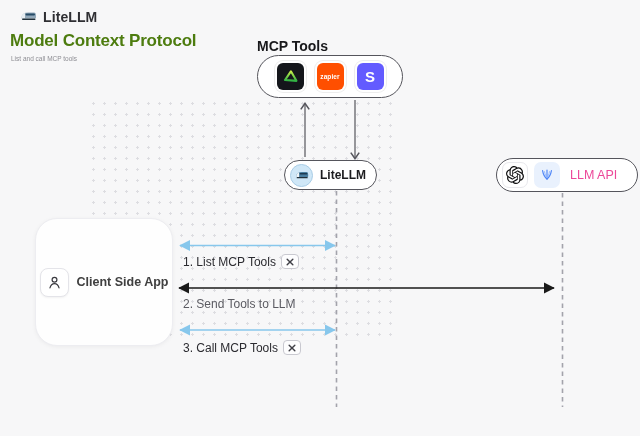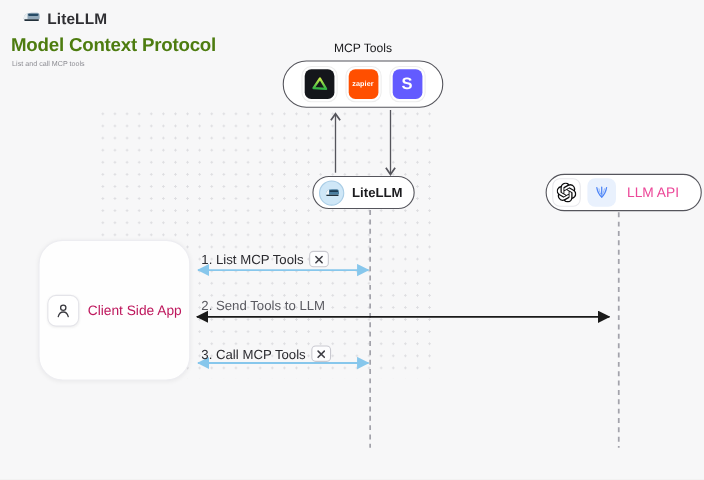--- a/index.html
+++ b/index.html
@@ -14,22 +14,22 @@
   
   .brand{position:absolute;left:20px;top:8px;display:flex;align-items:center;gap:6px;}
   .brand-text{font-size:14px;font-weight:700;color:#2f2f33;letter-spacing:.1px;}
   .page-title{position:absolute;left:10px;top:31px;font-size:17px;font-weight:700;color:#4d7c0f;letter-spacing:-.2px;}
   .page-subtitle{position:absolute;left:11px;top:55px;font-size:6.5px;color:#8d8d93;}
 
   
   .pill{position:absolute;background:#fff;border:1.2px solid #55555c;display:flex;align-items:center;box-sizing:border-box;}
 
   
-  .mcp-label{position:absolute;left:257px;top:38px;width:146px;text-align:center;
-    font-size:11px;font-weight:400;color:#18181b;}
+  .mcp-label{position:absolute;left:257px;top:38px;width:146px;
+    font-size:14px;font-weight:700;color:#18181b;}
   .mcp-box{left:257px;top:55px;width:146px;height:43px;border-radius:22px;justify-content:center;gap:13px;}
   .tool-sq{width:27px;height:27px;border-radius:6px;display:flex;align-items:center;justify-content:center;
     box-shadow:0 0 0 2px rgba(255,255,255,.95),0 0 0 3px rgba(0,0,0,.07);}
   .tool-zapier{background:#ff4f00;color:#fff;font-weight:700;font-size:6.5px;letter-spacing:.1px;}
   .tool-stripe{background:#635bff;color:#fff;font-weight:700;font-size:15px;}
   .tool-triangle{background:#14161b;}
 
   
   .litellm-pill{left:284px;top:160px;width:93px;height:30px;border-radius:16px;padding-left:5px;gap:7px;}
   .litellm-circle{width:21px;height:21px;border-radius:50%;background:#cfe7f7;border:1px solid #a9cde6;
@@ -42,24 +42,24 @@
   .openai-sq{background:#fff;border:1px solid #e8e8ec;}
   .blueicon-sq{background:#e9f1fd;}
   .llmapi-pill .node-label{font-size:12.5px;font-weight:500;color:#ec4899;margin-left:4px;}
 
   
   .client-box{position:absolute;left:35px;top:218px;width:138px;height:128px;background:#fefefe;
     border:1px solid #ededf1;border-radius:22px;box-shadow:0 1px 4px rgba(0,0,0,.05);
     display:flex;align-items:center;justify-content:center;gap:8px;box-sizing:border-box;}
   .person-sq{width:27px;height:27px;border-radius:8px;background:#fff;border:1px solid #e4e4e9;
     box-shadow:0 1px 2px rgba(0,0,0,.05);display:flex;align-items:center;justify-content:center;flex:0 0 auto;}
-  .client-box .node-label{font-size:12.5px;font-weight:400;color:#be185d;}
+  .client-box .node-label{font-size:12.5px;font-weight:700;color:#404040;}
 
   
-  .msg{position:absolute;display:flex;align-items:center;gap:5px;font-size:12px;color:#2b2b30;white-space:nowrap;}
+  .msg{position:absolute;display:flex;align-items:center;gap:5px;font-size:12px;color:#2b2b30;white-space:nowrap;margin-top:26px;}
   .msg-1{left:183px;top:228px;}
   .msg-2{left:183px;top:271px;color:#5a5a61;}
   .msg-3{left:183px;top:314px;}
   .tool-badge{display:inline-flex;align-items:center;justify-content:center;width:18px;height:15px;
     background:#fdfdfe;border:1px solid #c9c9d0;border-radius:4px;box-sizing:border-box;}
 
   svg.overlay{position:absolute;left:0;top:0;pointer-events:none;}
 </style>
 </head>
 <body>

